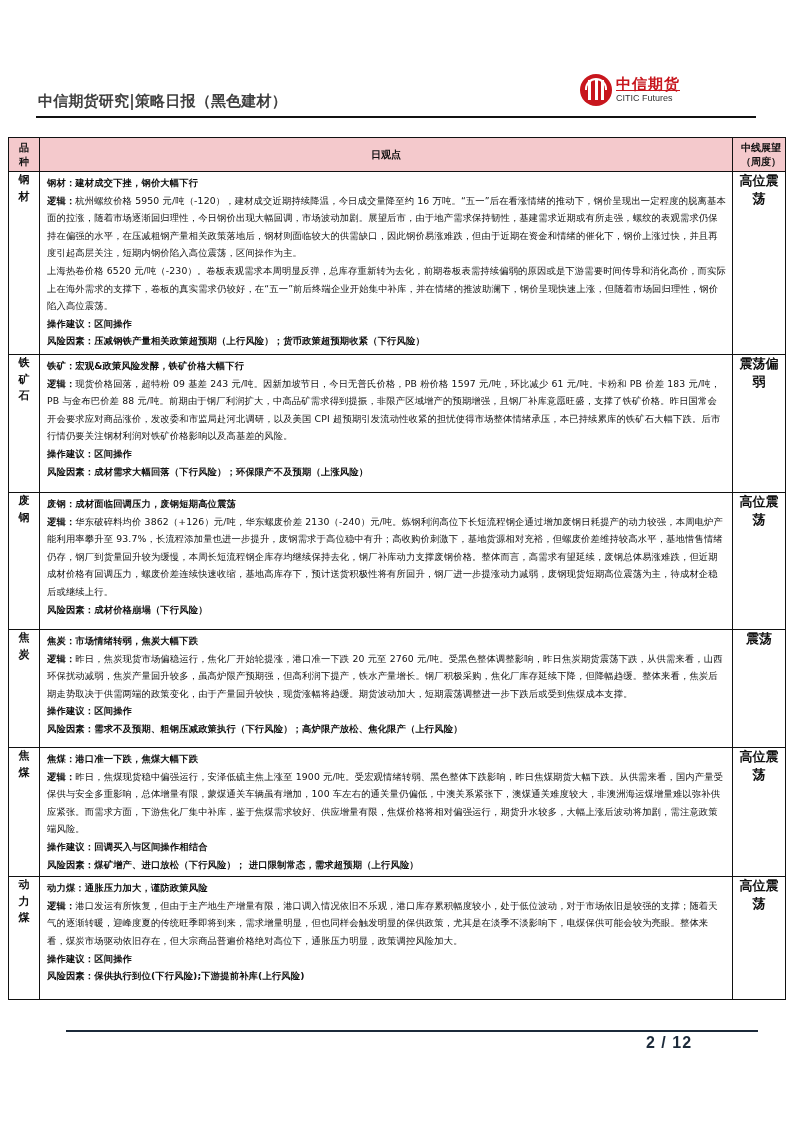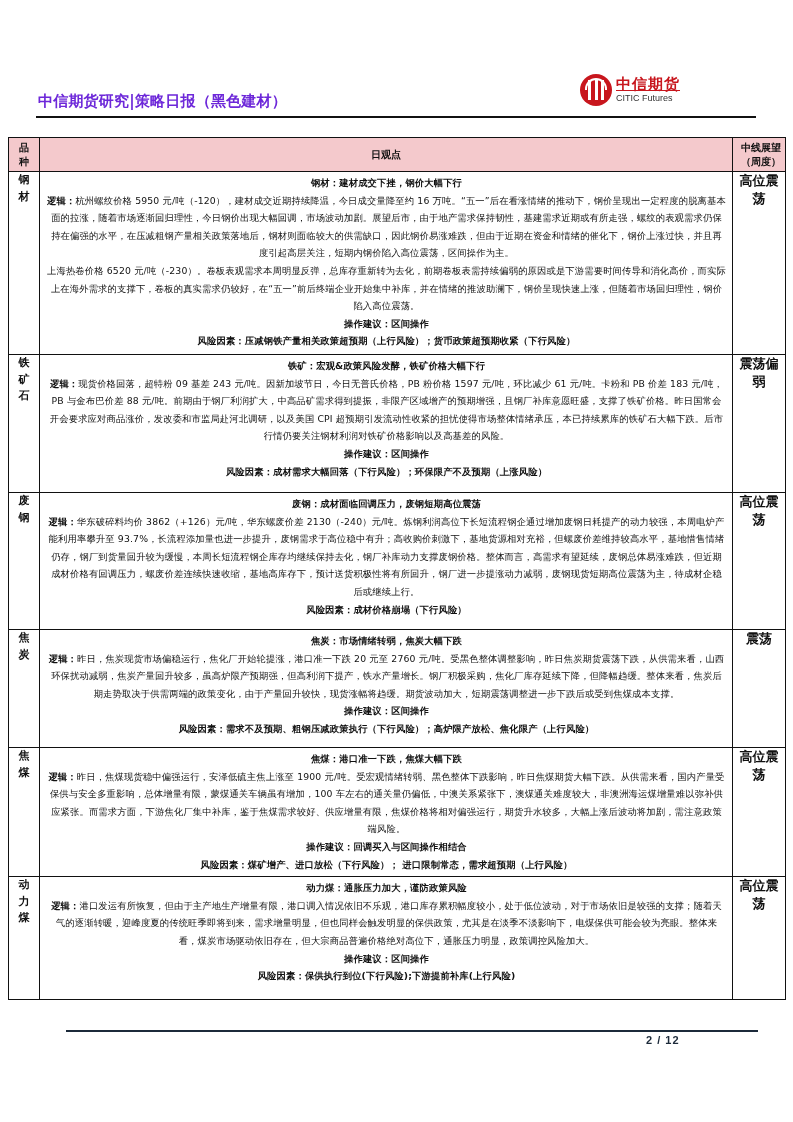--- a/index.html
+++ b/index.html
@@ -1,41 +1,41 @@
 <!DOCTYPE html>
 <html><head>
 <meta charset="utf-8">
 <style>
   html, body { margin: 0; padding: 0; background: #ffffff; }
   body { width: 793px; height: 1122px; position: relative; overflow: hidden;
          font-family: "DejaVu Sans", "Liberation Sans", sans-serif; color: #111; }
-  .header-title { position: absolute; left: 38px; top: 92px; font-size: 15px; font-weight: bold; color: #6d28d9; letter-spacing: 0.2px; }
+  .header-title { position: absolute; left: 38px; top: 92px; font-size: 15px; font-weight: bold; color: #404040; letter-spacing: 0.2px; }
   .header-rule { position: absolute; left: 36px; top: 116px; width: 720px; height: 2px; background: #111; }
   .logo { position: absolute; left: 580px; top: 72px; width: 110px; height: 36px; display: flex; align-items: center; }
   .logo-mark { width: 32px; height: 32px; border-radius: 50%; background: #c8161d; position: relative; overflow: hidden; flex: none; }
   .logo-mark .bar { position: absolute; top: 6px; width: 3px; height: 20px; background: #fff; }
   .logo-mark .arc { position: absolute; left: 5px; top: 4px; width: 22px; height: 12px; border: 2px solid #fff; border-bottom: none; border-radius: 12px 12px 0 0; box-sizing: border-box; }
   .logo-text { margin-left: 4px; line-height: 1; }
   .logo-cn { font-size: 15px; font-weight: bold; color: #c8161d; font-family: "DejaVu Serif", serif; letter-spacing: 1px; text-decoration: underline; }
   .logo-en { font-size: 9px; color: #333; font-family: "Liberation Sans", sans-serif; margin-top: 2px; }
 
   table.main { position: absolute; left: 8px; top: 137px; width: 778px; border-collapse: collapse; table-layout: fixed; padding-left: 12px; }
   table.main td, table.main th { border: 1.5px solid #111; vertical-align: top; }
   table.main th { background: #f4c9cc; font-size: 10px; font-weight: bold; height: 33px; text-align: center; vertical-align: middle; padding: 0; line-height: 1.35; }
   .col-var { width: 31px; }
   .col-view { width: auto; }
   .col-outlook { width: 53px; }
   td.var { text-align: center; vertical-align: middle; font-weight: bold; font-size: 11px; line-height: 1.5; padding: 0; }
   td.var span { display: block; }
   td.outlook { text-align: center; vertical-align: middle; font-weight: bold; font-size: 13px; padding: 0 2px; }
   td.view { padding: 2px 6px 3px 7px; font-size: 9.3px; line-height: 17.6px; letter-spacing: 0.15px; }
   .bold { font-weight: bold; }
-  .para { margin: 0; text-align: center; }
+  .para { margin: 0; }
   .footer-rule { position: absolute; left: 66px; top: 1030px; width: 692px; height: 2px; background: #1c2a3a; }
-  .page-num { position: absolute; left: 646px; top: 1034px; font-size: 11px; font-weight: bold; color: #1c2a3a; font-family: "Liberation Sans", sans-serif; letter-spacing: 1px; }
+  .page-num { position: absolute; left: 646px; top: 1034px; font-size: 16px; font-weight: bold; color: #1c2a3a; font-family: "Liberation Sans", sans-serif; letter-spacing: 1px; }
 </style>
 </head>
 <body>
 
 <div class="header-title">中信期货研究|策略日报（黑色建材）</div>
 
 <div class="logo">
   <div class="logo-mark">
     <div class="arc"></div>
     <div class="bar" style="left:8px"></div>

